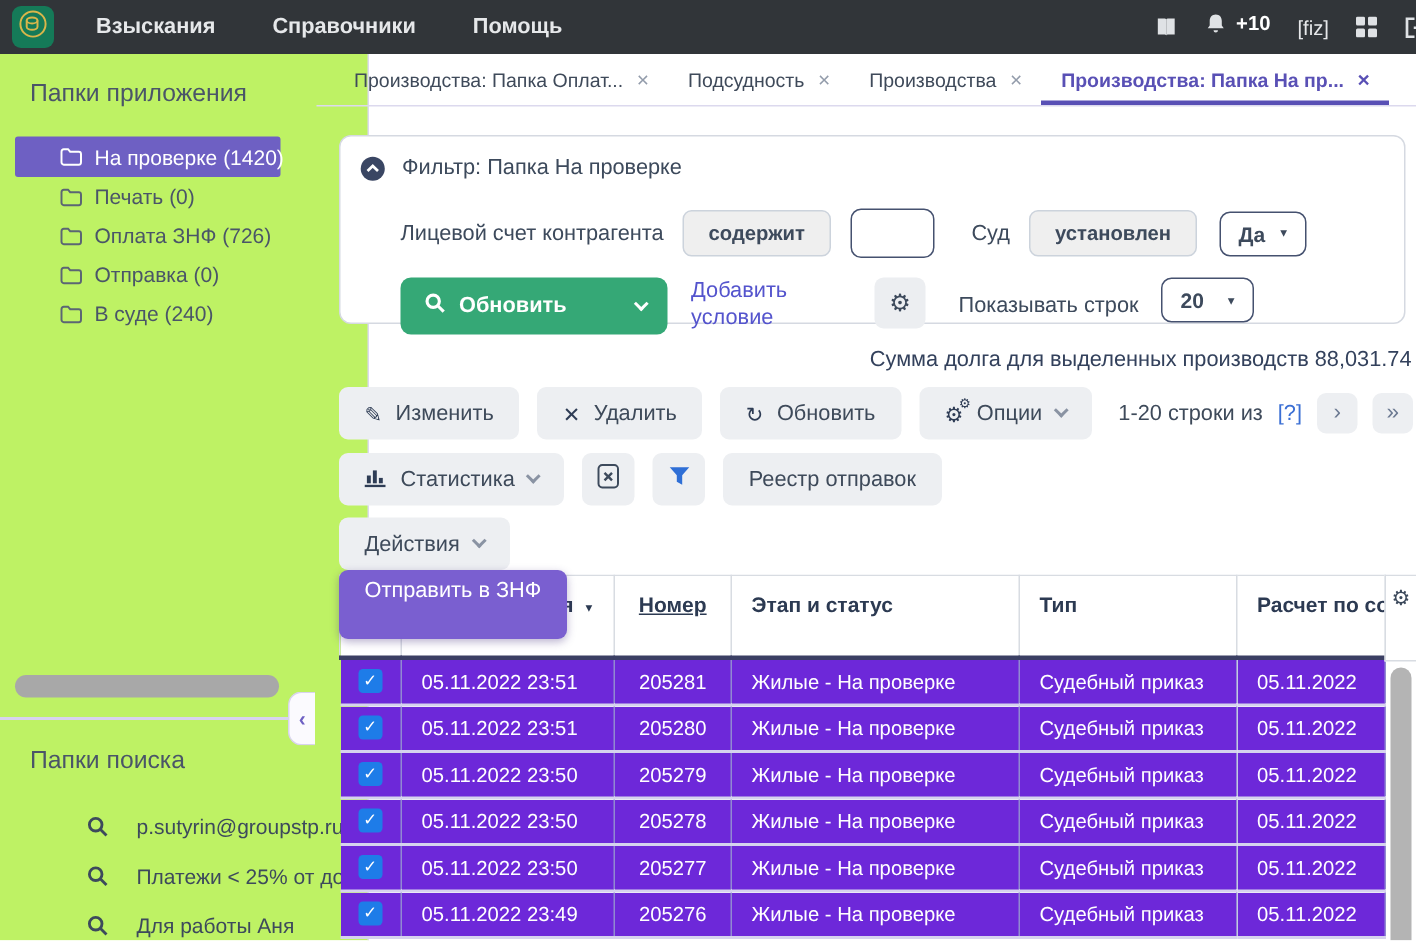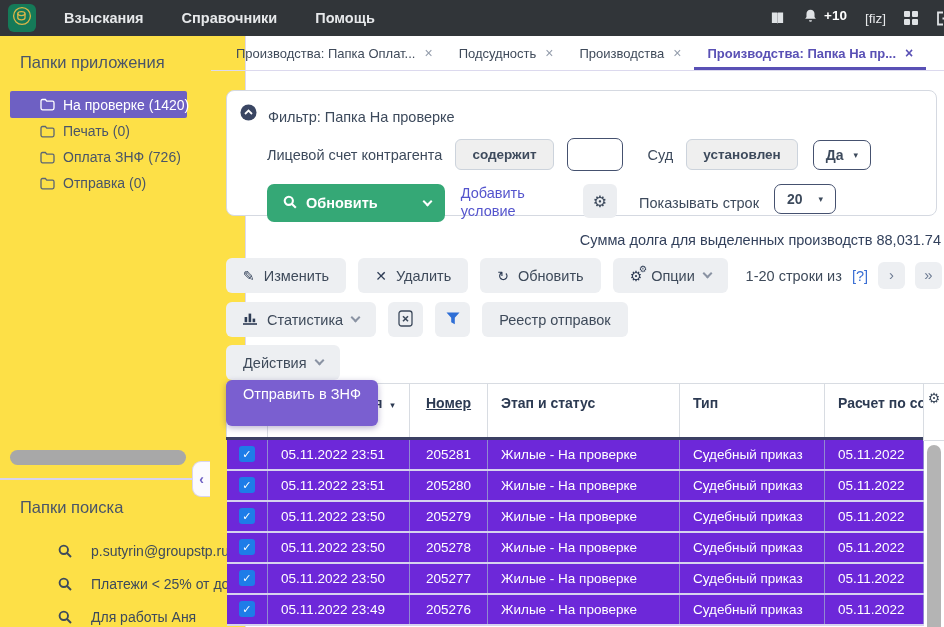--- a/index.html
+++ b/index.html
@@ -15,21 +15,21 @@
   .menu { display:flex; gap:38px; margin-left:28px; }
   .menu-item { color:#e6e8ea; font-size:14.5px; font-weight:600; cursor:pointer; white-space:nowrap; }
   .nav-right { margin-left:auto; display:flex; align-items:center; gap:18px; color:#dfe2e5; padding-right:0; }
   .nav-bell { display:flex; align-items:flex-start; gap:6px; }
   .nav-count { color:#fff; font-size:13.5px; font-weight:600; }
   .nav-badge { color:#e6e8ea; font-size:13.5px; }
   .nav-ico { display:flex; align-items:center; }
   .nav-ico.cut { margin-right:-9px; }
 
   
-  .sidebar { position:absolute; left:0; top:36px; width:246px; height:591px; background:#fde047;
+  .sidebar { position:absolute; left:0; top:36px; width:246px; height:591px; background:#bef264;
              border-right:1px solid #dcd9ee; overflow:hidden;padding-left:27px; }
   .side-title { position:absolute; left:20px; font-size:16.5px; color:#4a5568; white-space:nowrap; }
   .t1 { top:17px; } .t2 { top:462px; }
   .folder-list { position:absolute; top:55px; left:0; width:210px; }
   .folder-item { height:26px; display:flex; align-items:center; gap:8px; padding-left:40px;
                  font-size:14px; color:#4a5568; cursor:pointer; white-space:nowrap; }
   .folder-item .f-ico { display:flex; color:#5b6574; }
   .folder-item.selected { background:#6e60c3; color:#fff; margin:0 23px 0 10px; padding-left:30px;
                           height:27px; border-radius:2px; }
   .folder-item.selected .f-ico { color:#fff; }
@@ -56,21 +56,21 @@
   .tab .tab-close { font-size:14px; color:#939cab; line-height:1; }
   .tab.active { color:#5950b5; font-weight:600; box-shadow:inset 0 -3px 0 #5950b5; }
   .tab.active .tab-close { color:#5950b5; }
   .tab-arrows { margin-left:auto; display:flex; align-items:center; gap:12px; padding-right:8px;
                 font-size:17px; font-weight:700; }
   .tab-prev { color:#49536a; cursor:pointer; } .tab-next { color:#c7cbd3; cursor:pointer; }
 
   
   .filter-panel { position:absolute; left:15px; top:54px; width:711px; height:126px;
                   border:1px solid #d5d9e1; border-radius:8px; background:#fff; }
-  .fp-header { display:flex; align-items:flex-end; gap:11px; margin:13px 0 0 13px; }
+  .fp-header { display:flex; align-items:flex-start; gap:11px; margin:13px 0 0 13px; }
   .fp-title { font-size:14.5px; color:#3d4a5c; }
   .fp-row1 { display:flex; align-items:center; margin:13px 0 0 40px; }
   .fp-label { font-size:14.5px; color:#3d4a5c; white-space:nowrap; }
   .op-pill { border:1px solid #ccd3dc; border-radius:6px; padding:7px 16px; font-size:13.5px;
              font-weight:600; color:#3d4a5c; margin-left:13px; cursor:pointer; white-space:nowrap; }
   .val-input { width:56px; height:33px; border:1.5px solid #45516f; border-radius:7px; margin-left:13px;
                font-size:14px; padding:0 8px; color:#3d4a5c; outline:none; }
   .court-label { margin-left:25px; }
   .select-box { display:flex; align-items:center; gap:10px; border:1.5px solid #45516f; border-radius:7px;
                 padding:6px 12px; font-size:14px; font-weight:600; color:#3d4a5c; margin-left:15px;
@@ -232,20 +232,28 @@
 
         <div class="folder-item">
           <span class="f-ico">
             <svg width="15" height="13" viewBox="0 0 16 14" fill="none" stroke="currentColor" stroke-width="1.4">
               <path d="M1 3.4c0-1 .7-1.8 1.6-1.8h3.1L7.2 3.4h6.2c.9 0 1.6.8 1.6 1.7v5.8c0 1-.7 1.8-1.6 1.8H2.6c-.9 0-1.6-.8-1.6-1.8z"></path>
             </svg>
           </span>
           <span>Отправка (0)</span>
         </div>
 
+        <div class="folder-item">
+          <span class="f-ico">
+            <svg width="15" height="13" viewBox="0 0 16 14" fill="none" stroke="currentColor" stroke-width="1.4">
+              <path d="M1 3.4c0-1 .7-1.8 1.6-1.8h3.1L7.2 3.4h6.2c.9 0 1.6.8 1.6 1.7v5.8c0 1-.7 1.8-1.6 1.8H2.6c-.9 0-1.6-.8-1.6-1.8z"></path>
+            </svg>
+          </span>
+          <span>В суде (240)</span>
+        </div>
 
     </div>
     <div class="gray-pill"></div>
     <div class="side-divider"></div>
     <div class="collapse-handle">
       <span>‹</span>
     </div>
     <div class="side-title t2">Папки поиска</div>
     <div class="search-list">
 

